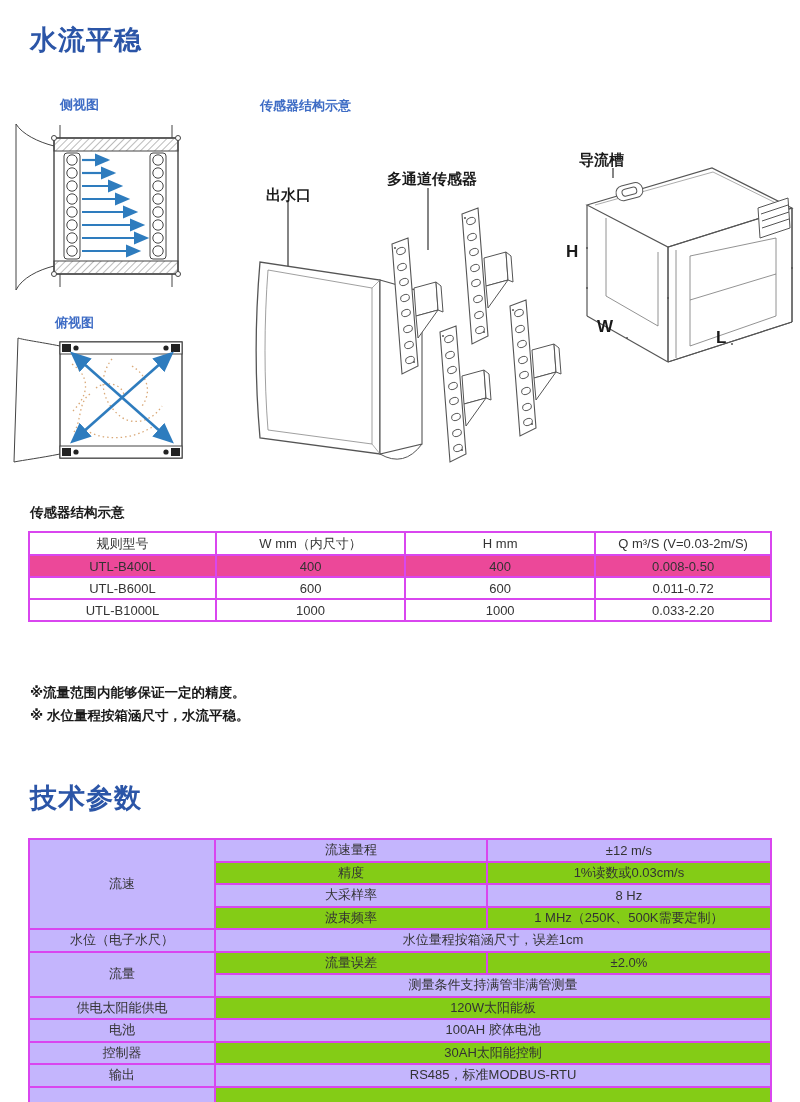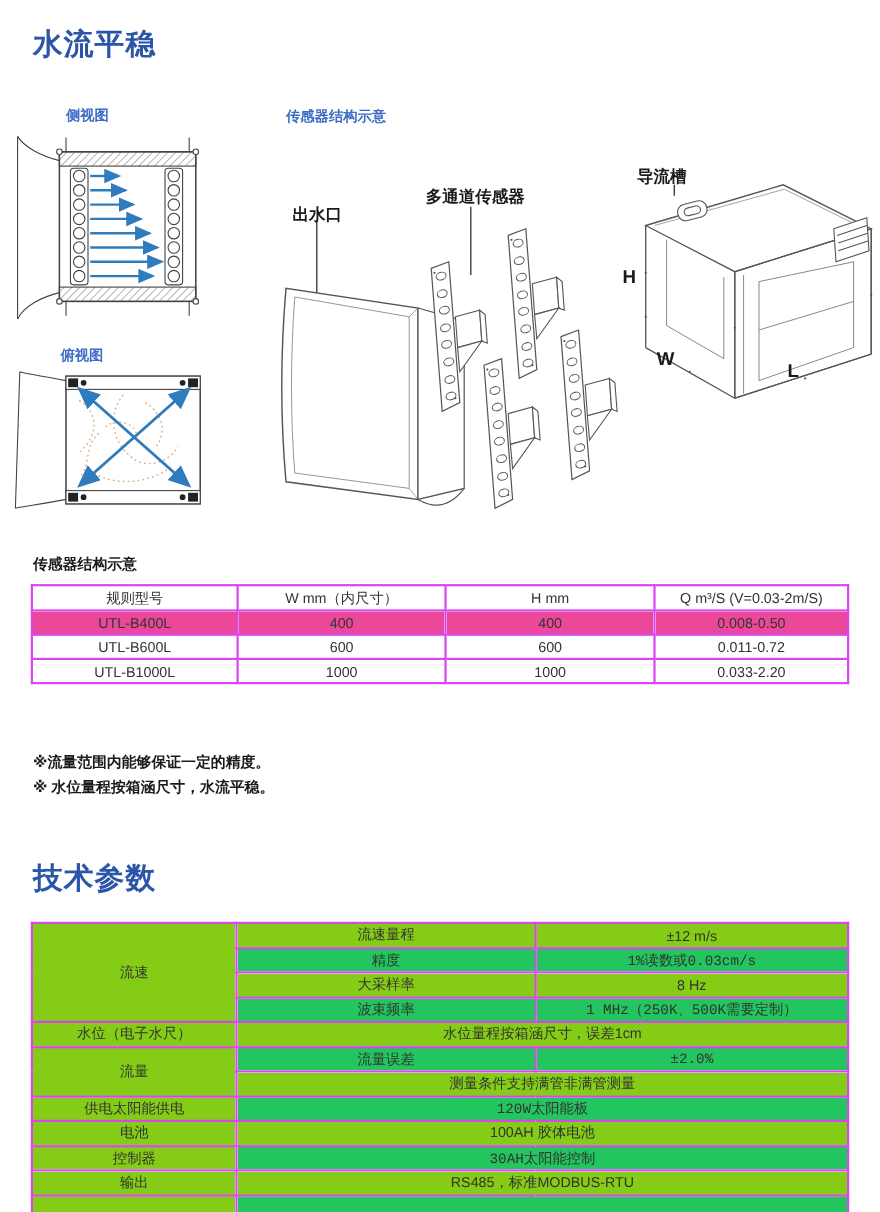--- a/index.html
+++ b/index.html
@@ -12,22 +12,22 @@
   .dimlabel { font-size:17px; font-weight:700; color:#1a1a1a; }
   .caption { font-size:13.5px; font-weight:700; color:#1a1a1a; }
   .note { font-size:13.5px; font-weight:600; color:#1a1a1a; line-height:23px; }
   table { border-collapse:collapse; table-layout:fixed; width:744px; }
   td,th { border:2px solid #d946ef; text-align:center; vertical-align:middle;
           font-size:13px; font-weight:400; color:#333; overflow:hidden; white-space:nowrap; }
   .t1 th { height:23px; background:#fff; }
   .t1 td { height:22px; }
   .t1 tr.alt td { background:#ec4899; }
   .t2 td { height:22.5px; }
-  .t2 td.b { background:#22c55e;font-family:Liberation Mono, monospace; }
-  .t2 td.w { background:#84cc16; }
+  .t2 td.b { background:#84cc16; }
+  .t2 td.w { background:#c4b5fd; }
   .t2 tr.partial td { height:22px; }
   svg { position:absolute; overflow:visible; }
 </style>
 </head>
 <body>
 
 <div class="abs sec-title" style="left:30px; top:22px;">水流平稳</div>
 
 <div class="abs dlabel" style="left:60px; top:96px;">侧视图</div>
 <div class="abs dlabel" style="left:260px; top:97px;">传感器结构示意</div>

